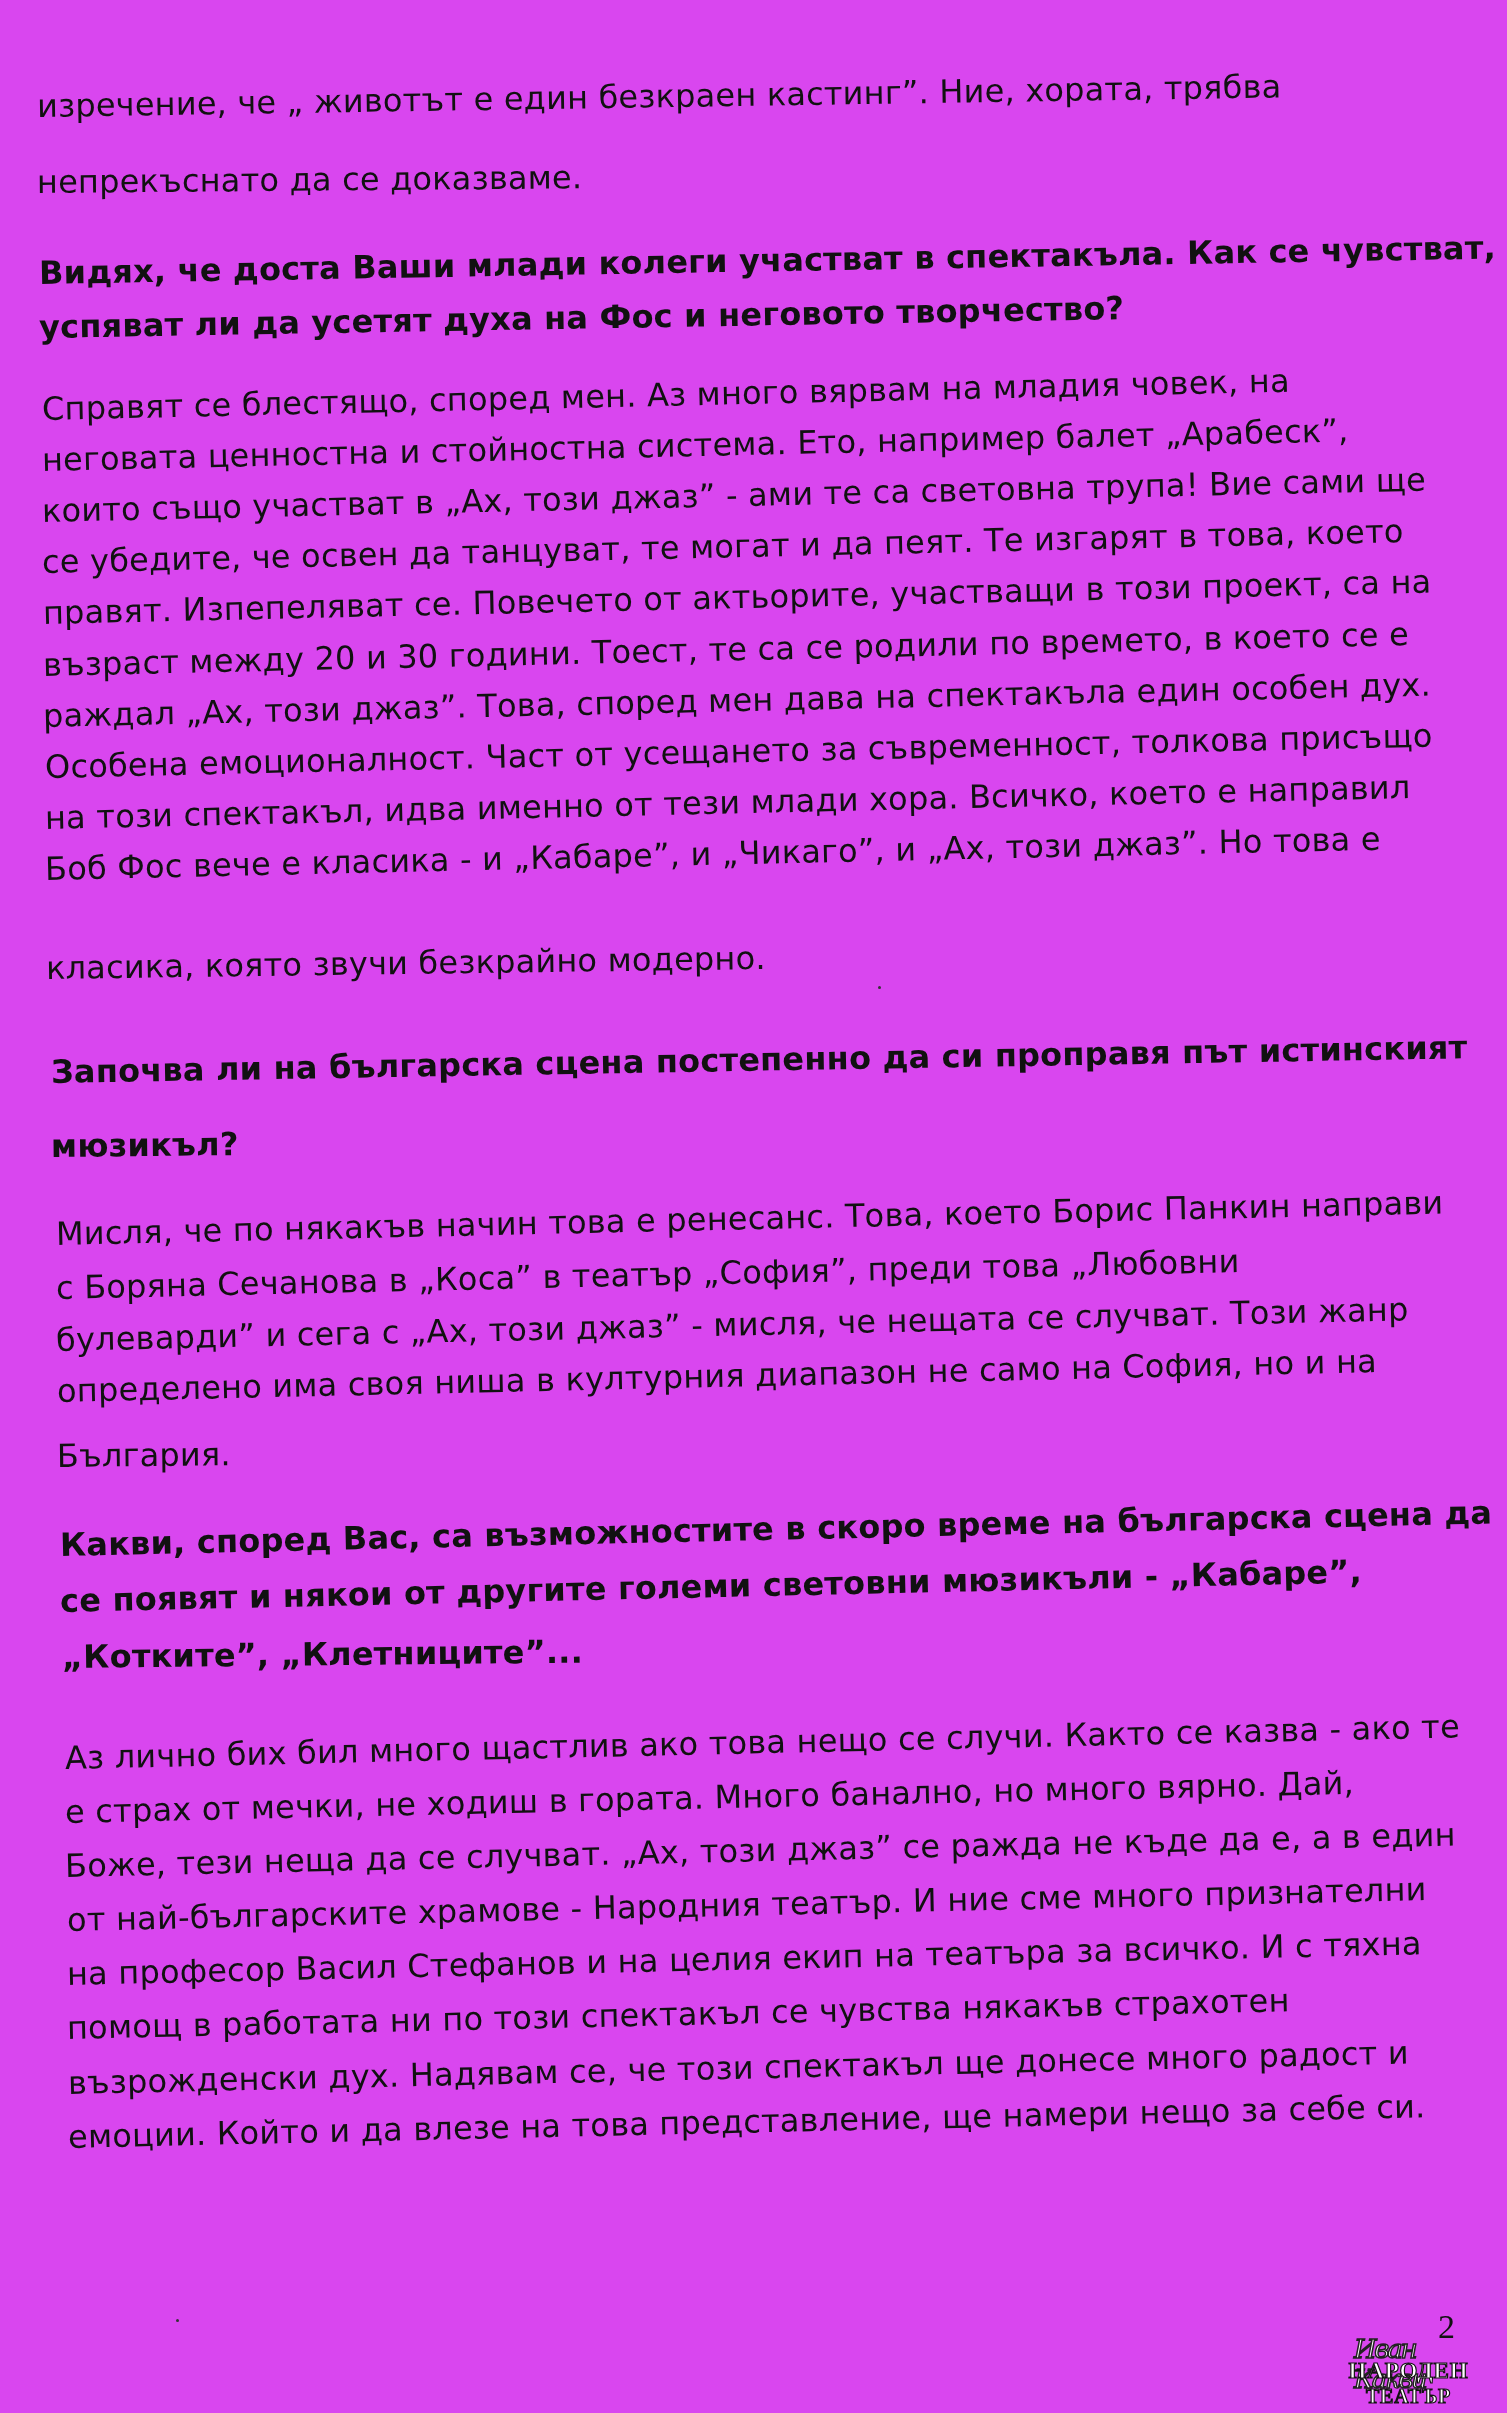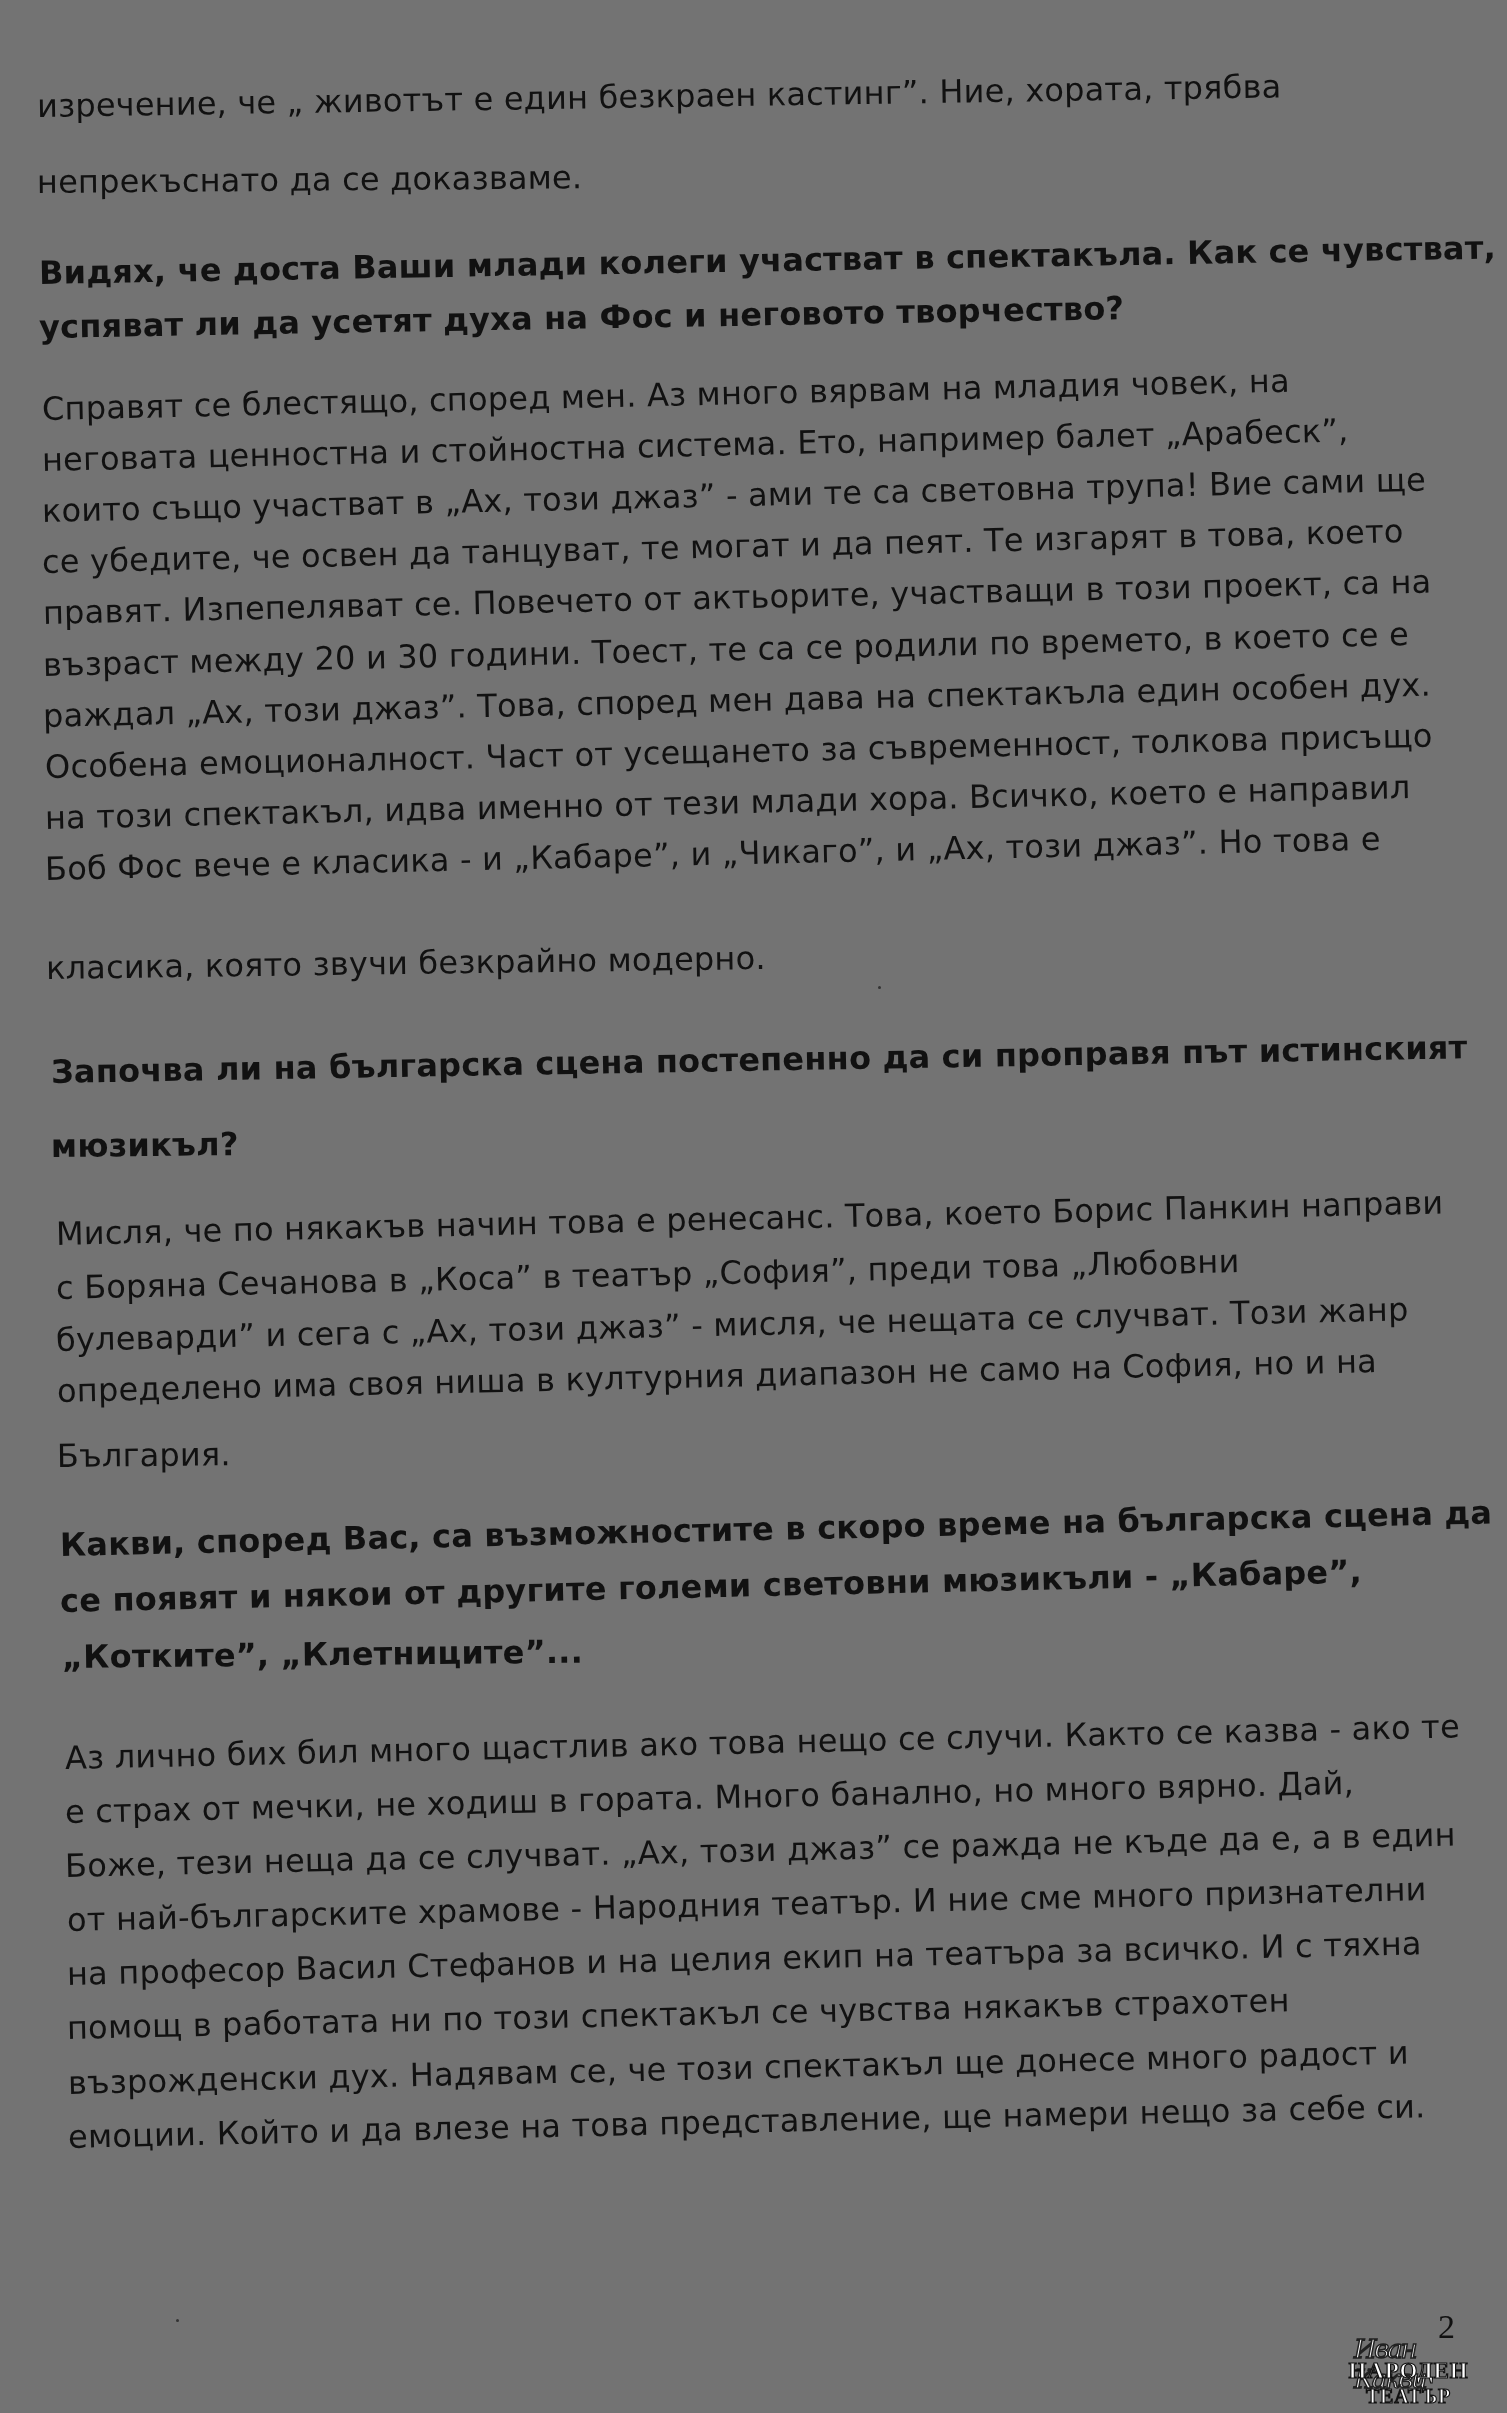--- a/index.html
+++ b/index.html
@@ -1,17 +1,17 @@
 <!DOCTYPE html>
 <html style="font-size:12.4px"><head>
 <meta charset="utf-8">
 <style>
   html, body { margin:0; padding:0; background:#ffffff; }
   body { width:1508px; height:2413px; position:relative; overflow:hidden; }
-  .page { position:absolute; left:0; top:0; width:1508px; height:2413px; background:#737373; }
+  .page { position:absolute; left:0; top:0; width:1508px; height:2413px; background:#d946ef; }
   .line {
     position:absolute; left:0; white-space:nowrap;
     font-family:"DejaVu Sans", sans-serif; font-size:32px; color:#111;
     transform-origin:left center; letter-spacing:0.2px;
   }
   .q { font-weight:bold; }
   .a { font-weight:normal; }
   .pagenum {
     position:absolute; left:1438px; top:2308px;
     font-family:"Liberation Serif", serif; font-size:34px; color:#111;

